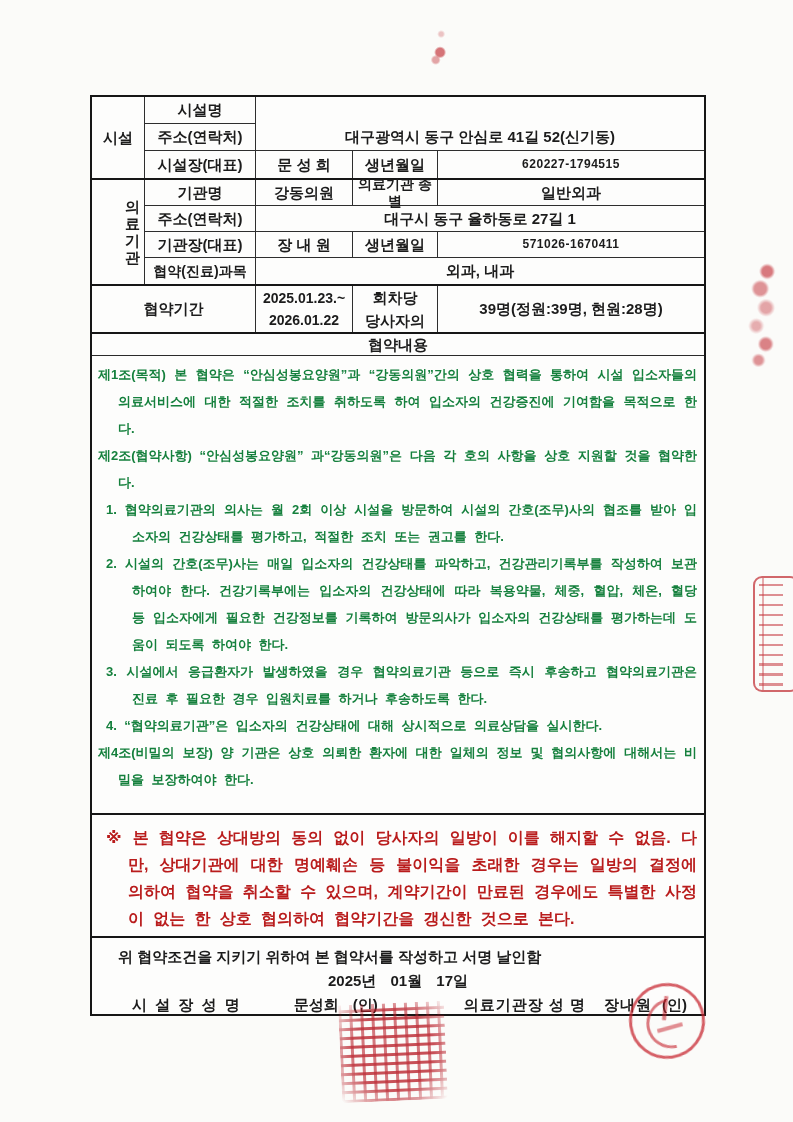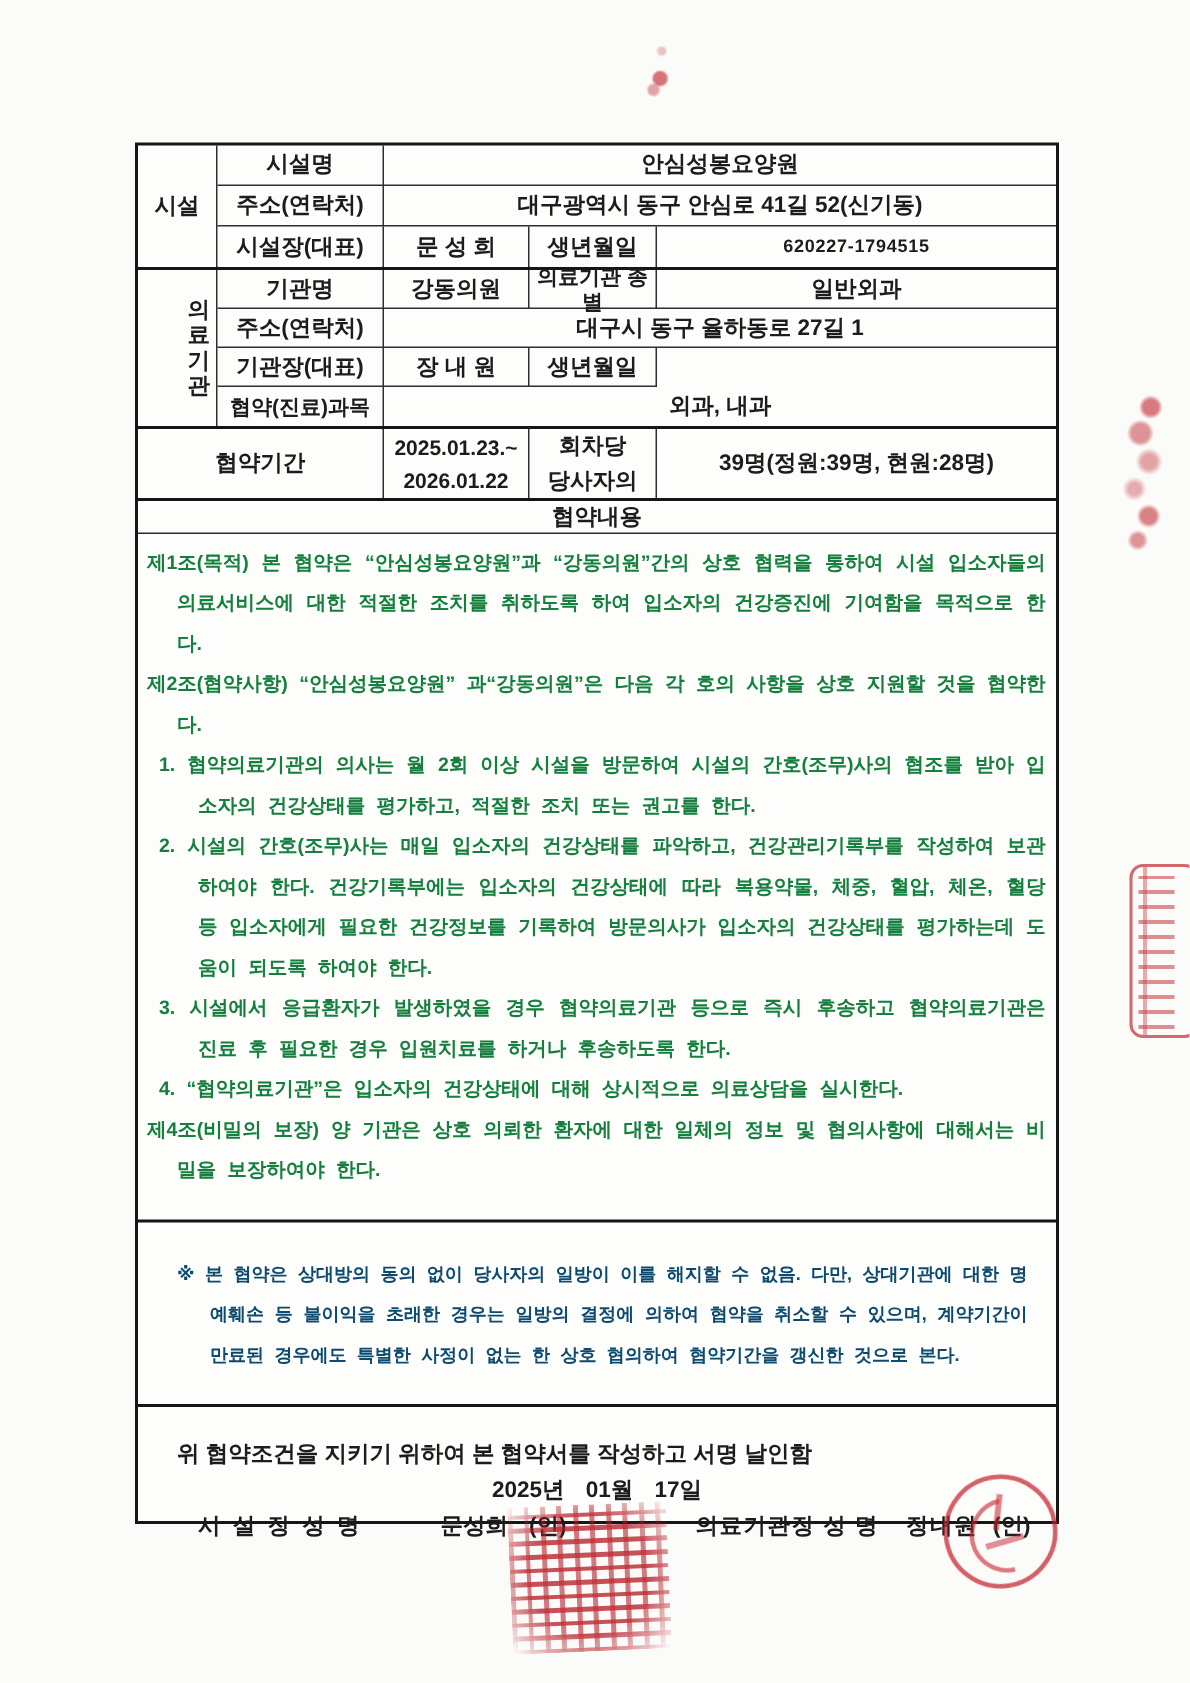--- a/index.html
+++ b/index.html
@@ -40,25 +40,25 @@
   .content-header{
     height:21px;line-height:21px;text-align:center;font-size:15px;
     border-bottom:1.5px solid #2a2a2a;
   }
   
   .content-box{height:459px;box-sizing:border-box;padding:5px 7px 0 6px;border-bottom:2px solid #161616;}
   .content-box p{margin:0;font-size:13px;line-height:27px;text-align:justify;word-spacing:.30em;color:#15803d;}
   p.clause{padding-left:20px;text-indent:-20px;}
   p.item{padding-left:34px;text-indent:-26px;}
   .note-box{height:123px;box-sizing:border-box;padding:9px 7px 0 6px;border-bottom:2px solid #161616;}
-  .note-box p{margin:12px;font-size:12px;line-height:27px;text-align:justify;word-spacing:.30em;
-    padding-left:30px;text-indent:-22px;color:#0c4a6e;}
+  .note-box p{margin:0;font-size:16px;line-height:27px;text-align:justify;word-spacing:.30em;
+    padding-left:30px;text-indent:-22px;color:#b91c1c;}
   
   .sign-box{height:76px;box-sizing:border-box;padding-top:7px;font-size:15px;}
-  .sign-statement{padding-left:26px;line-height:24px;margin-top:13px;}
+  .sign-statement{padding-left:26px;line-height:24px;}
   .sign-date{text-align:center;line-height:24px;word-spacing:10px;}
   .sign-row{display:flex;align-items:center;line-height:24px;}
   .sr-frole{margin-left:40px;letter-spacing:2px;}
   .sr-fname{margin-left:52px;}
   .sr-fseal{margin-left:14px;}
   .sr-mrole{margin-left:86px;letter-spacing:1px;}
   .sr-mname{margin-left:18px;letter-spacing:1px;}
   .sr-mseal{margin-left:10px;}
   
   .stamp{position:absolute;pointer-events:none;}
@@ -114,40 +114,40 @@
 </style>
 </head>
 <body>
 
 <div class="doc">
 
 
   <div class="sec sec-fac">
     <div class="cell grp nb" style="grid-row:1/4;grid-column:1;">시설</div>
     <div class="cell" style="grid-row:1;grid-column:2;">시설명</div>
-    <div class="cell nr" style="grid-row:1;grid-column:3/6;">안심성봉요양원</div>
     <div class="cell" style="grid-row:2;grid-column:2;">주소(연락처)</div>
     <div class="cell nr" style="grid-row:2;grid-column:3/6;">대구광역시 동구 안심로 41길 52(신기동)</div>
     <div class="cell nb" style="grid-row:3;grid-column:2;">시설장(대표)</div>
     <div class="cell nb" style="grid-row:3;grid-column:3;">문 성 희</div>
     <div class="cell nb" style="grid-row:3;grid-column:4;">생년월일</div>
     <div class="cell nb nr num" style="grid-row:3;grid-column:5;">620227-1794515</div>
   </div>
 
   <div class="sec sec-med">
     <div class="cell grp nb" style="grid-row:1/5;grid-column:1;padding-left:32px;">의료기관</div>
     <div class="cell" style="grid-row:1;grid-column:2;">기관명</div>
     <div class="cell" style="grid-row:1;grid-column:3;">강동의원</div>
     <div class="cell sm" style="grid-row:1;grid-column:4;">의료기관 종별</div>
     <div class="cell nr" style="grid-row:1;grid-column:5;">일반외과</div>
     <div class="cell" style="grid-row:2;grid-column:2;">주소(연락처)</div>
     <div class="cell nr" style="grid-row:2;grid-column:3/6;">대구시 동구 율하동로 27길 1</div>
     <div class="cell" style="grid-row:3;grid-column:2;">기관장(대표)</div>
     <div class="cell" style="grid-row:3;grid-column:3;">장 내 원</div>
     <div class="cell" style="grid-row:3;grid-column:4;">생년월일</div>
+    <div class="cell nr num" style="grid-row:3;grid-column:5;">571026-1670411</div>
     <div class="cell nb sm" style="grid-row:4;grid-column:2;">협약(진료)과목</div>
     <div class="cell nb nr" style="grid-row:4;grid-column:3/6;">외과, 내과</div>
   </div>
 
   <div class="sec sec-per">
     <div class="cell nb" style="grid-column:1;">협약기간</div>
     <div class="cell nb two-line" style="grid-column:2;">
       <span class="sm">2025.01.23.~</span>
       <span class="sm">2026.01.22</span>
     </div>

